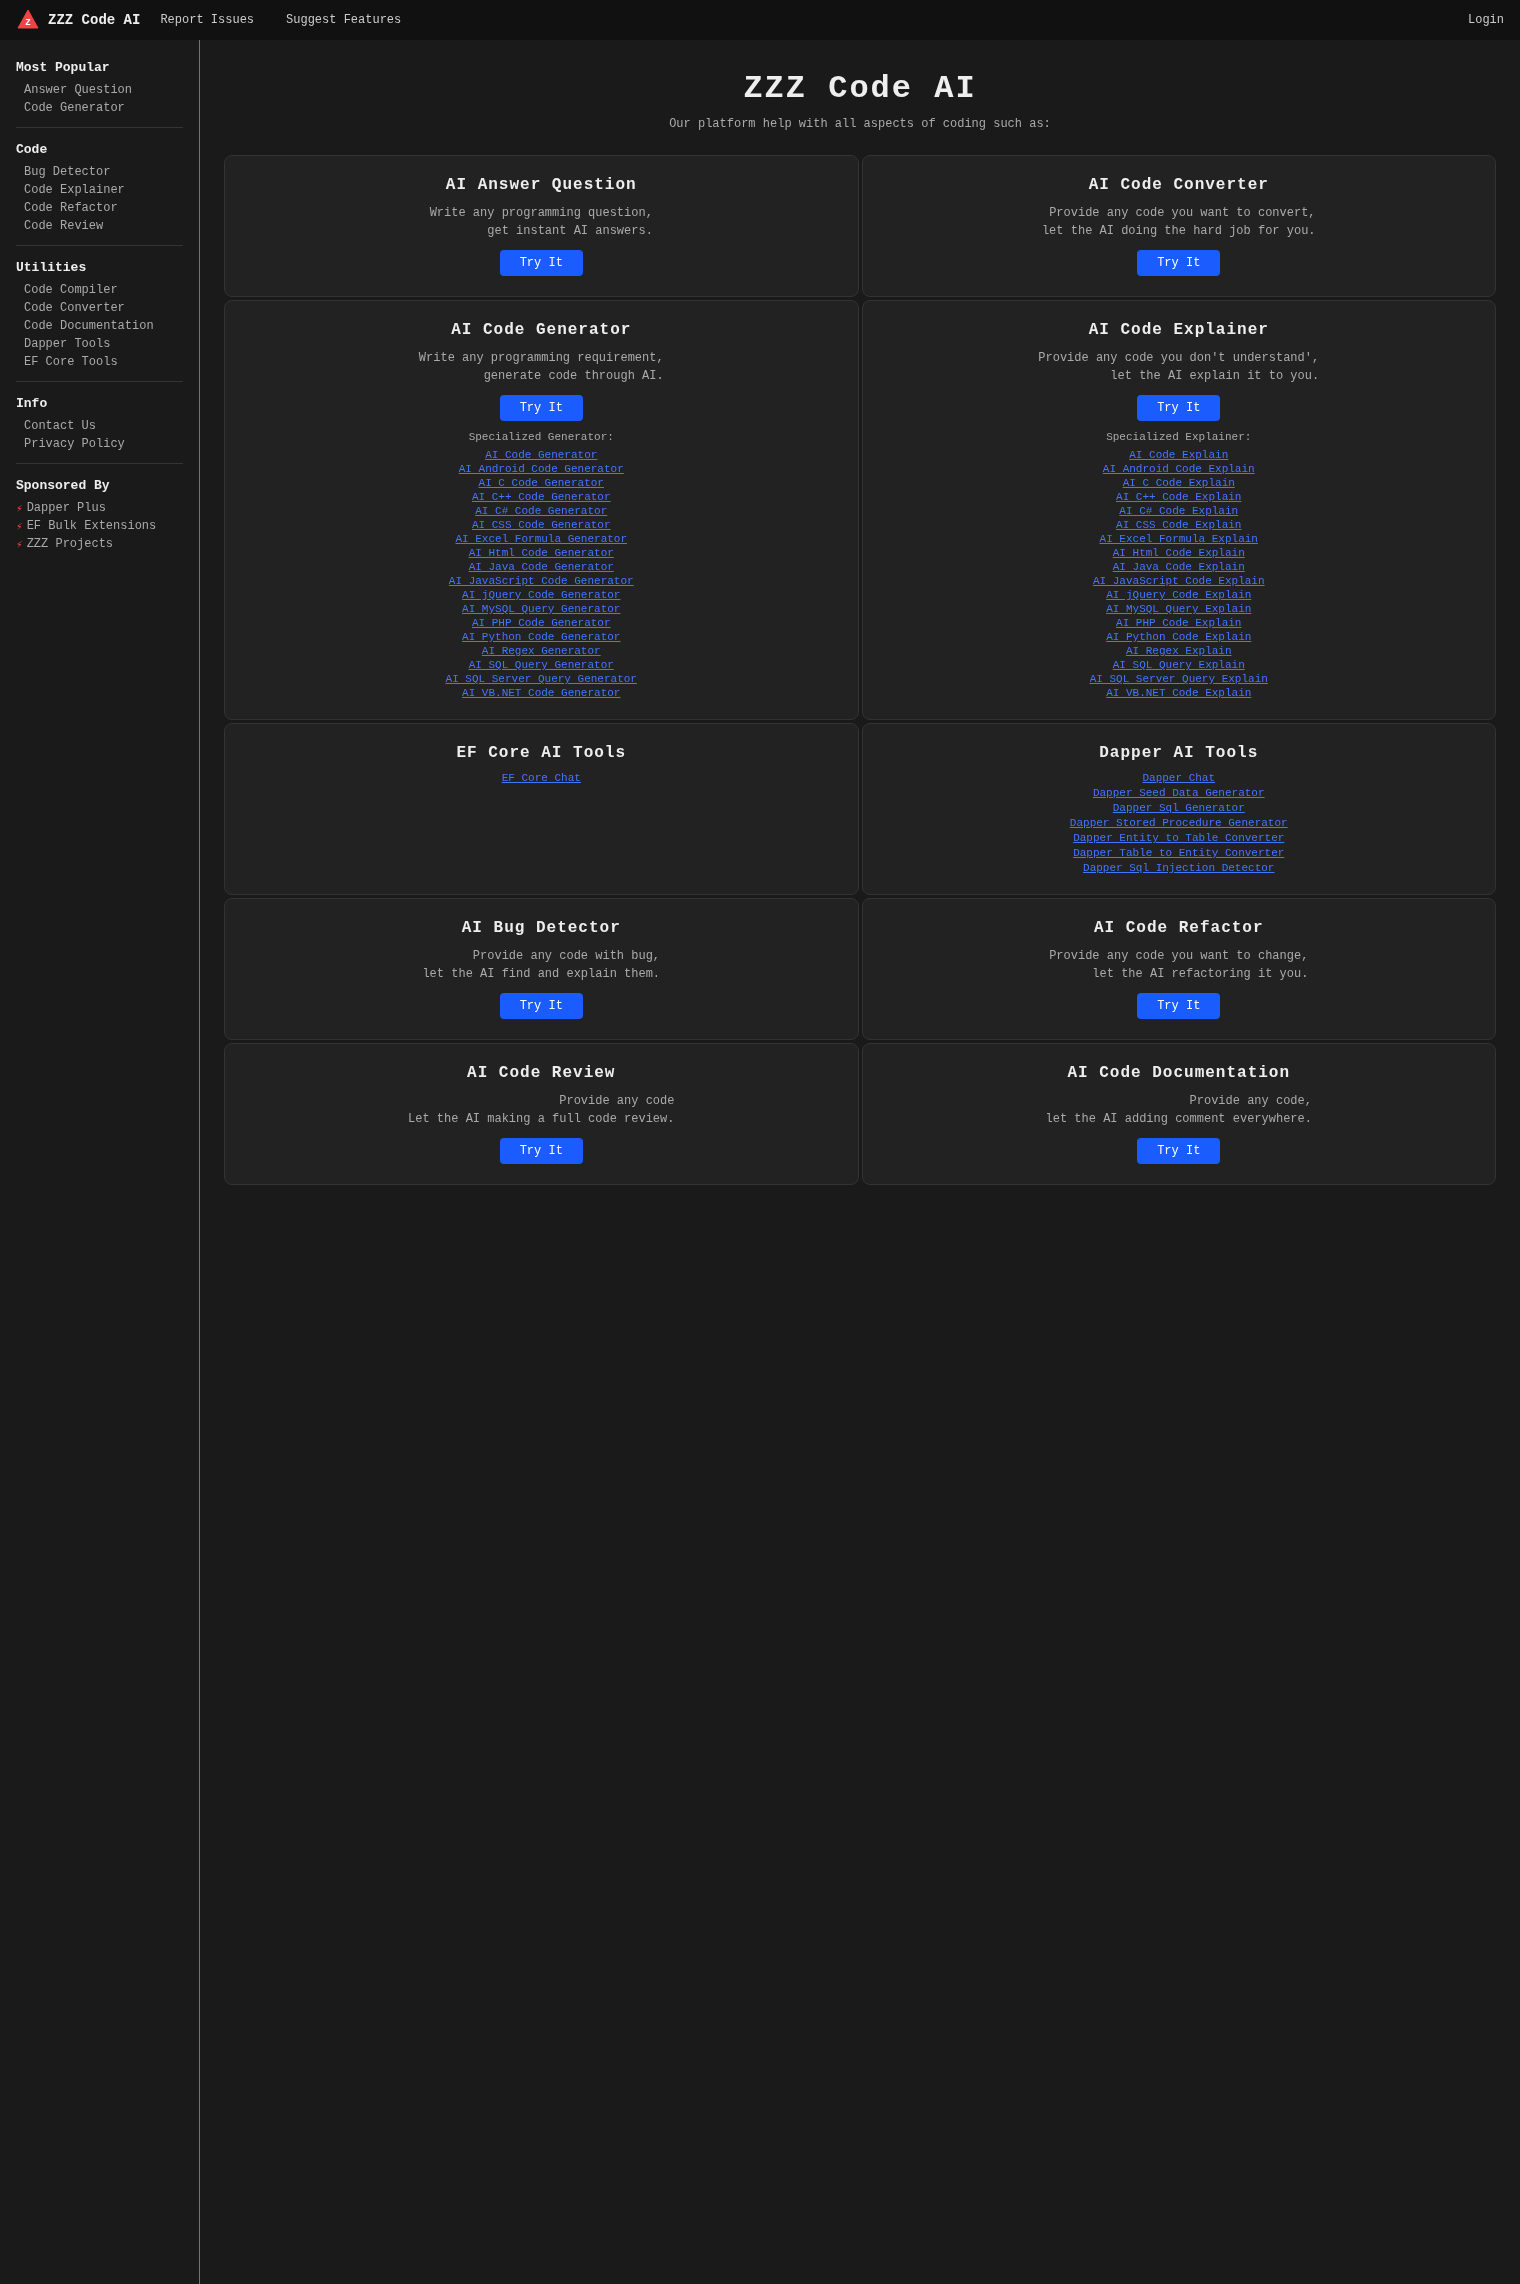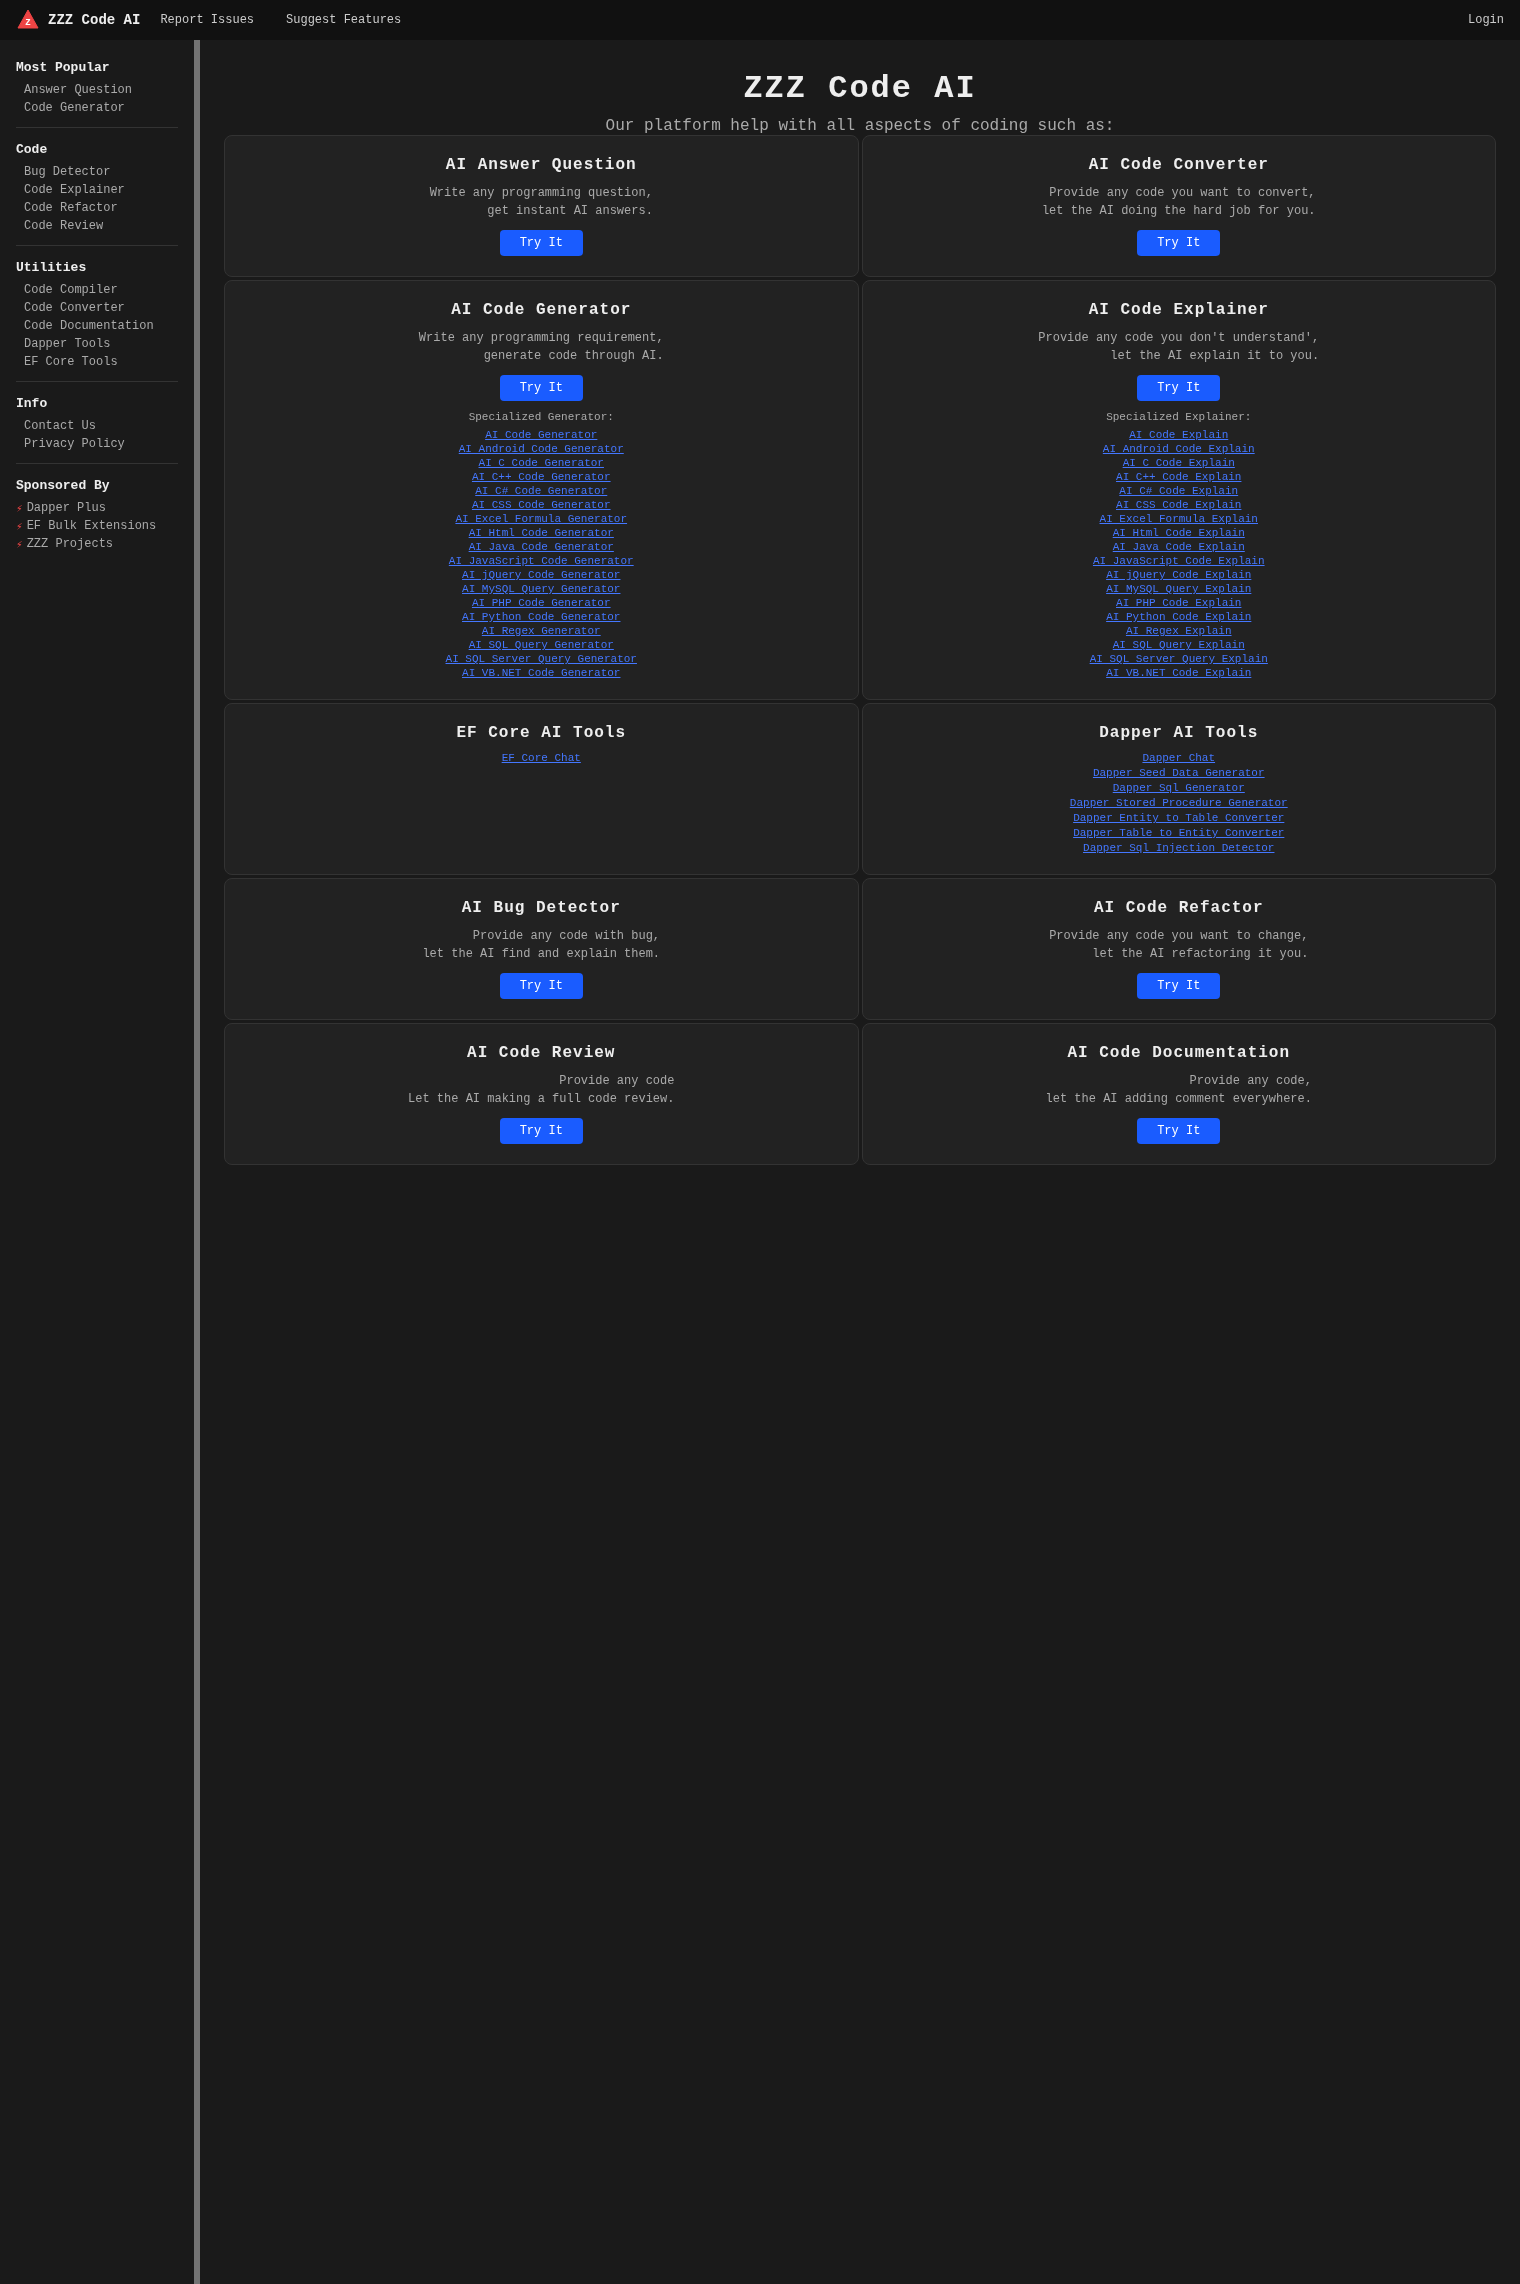--- a/index.html
+++ b/index.html
@@ -56,21 +56,21 @@
     .layout {
       display: flex;
     }
 
     
     .sidebar {
       width: 200px;
       min-width: 200px;
       background-color: #1a1a1a;
       padding: 20px 16px;
-      border-right: 6px solid #737373;
+      border-right: 1px solid #737373;
       min-height: calc(100vh - 40px);
     }
     .sidebar-section-title {
       color: #eee;
       font-size: 13px;
       font-weight: bold;
       margin-bottom: 6px;
       margin-top: 14px;
     }
     .sidebar-section-title:first-child { margin-top: 0; }
@@ -113,21 +113,22 @@
     }
     .site-subtitle {
       text-align: center;
       color: #aaa;
       font-size: 12px;
       margin-bottom: 4px;
     }
     .site-desc {
       text-align: center;
       color: #aaa;
-      font-size: 16px;
+      font-size: 12px;
+      margin-bottom: 24px;
     }
 
     
     .card-grid {
       display: grid;
       grid-template-columns: 1fr 1fr;
       gap: 3px;
     }
 
     .card {

